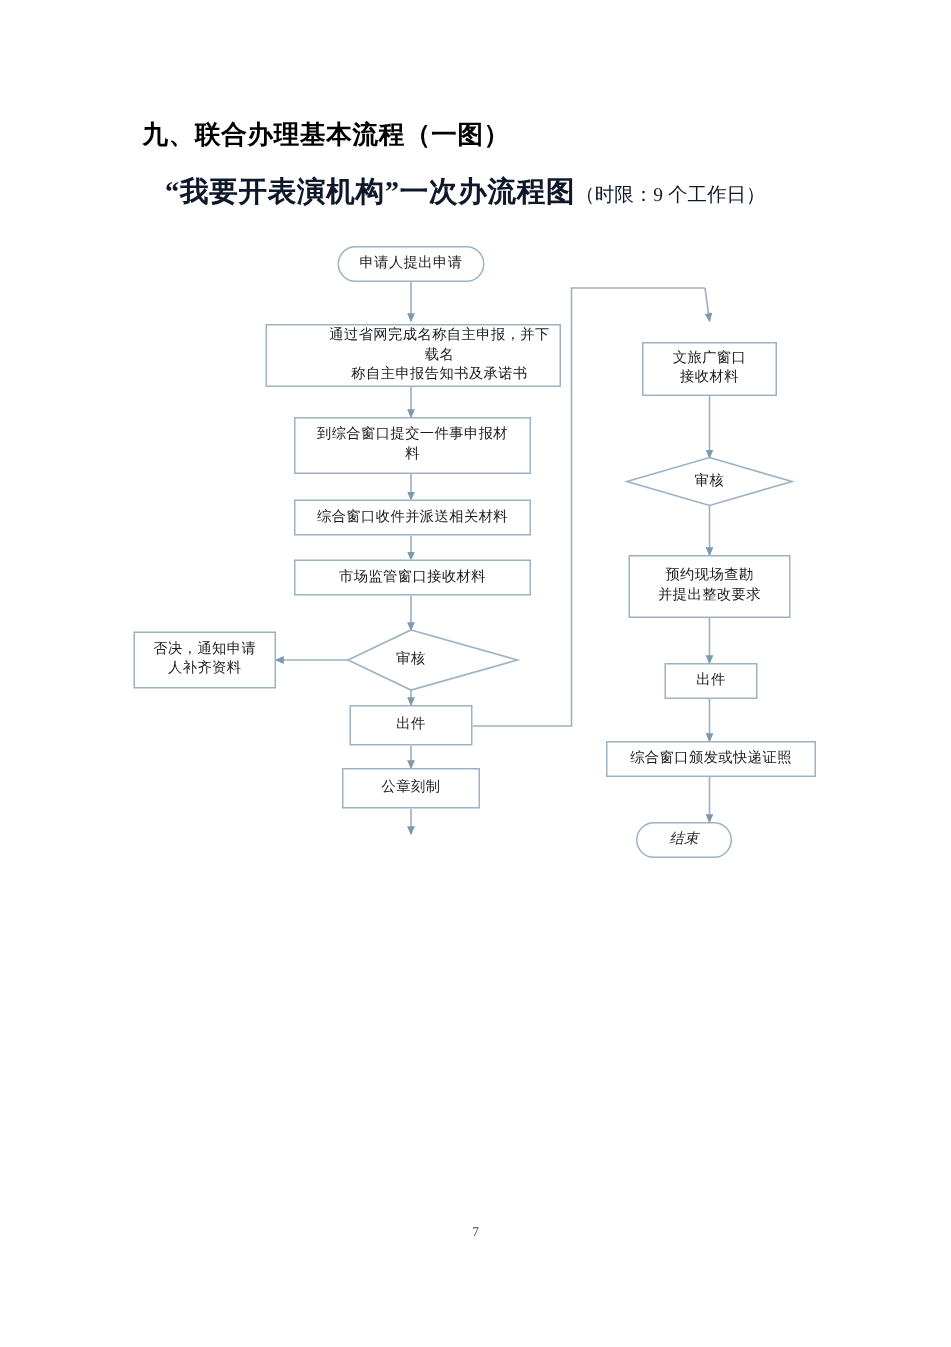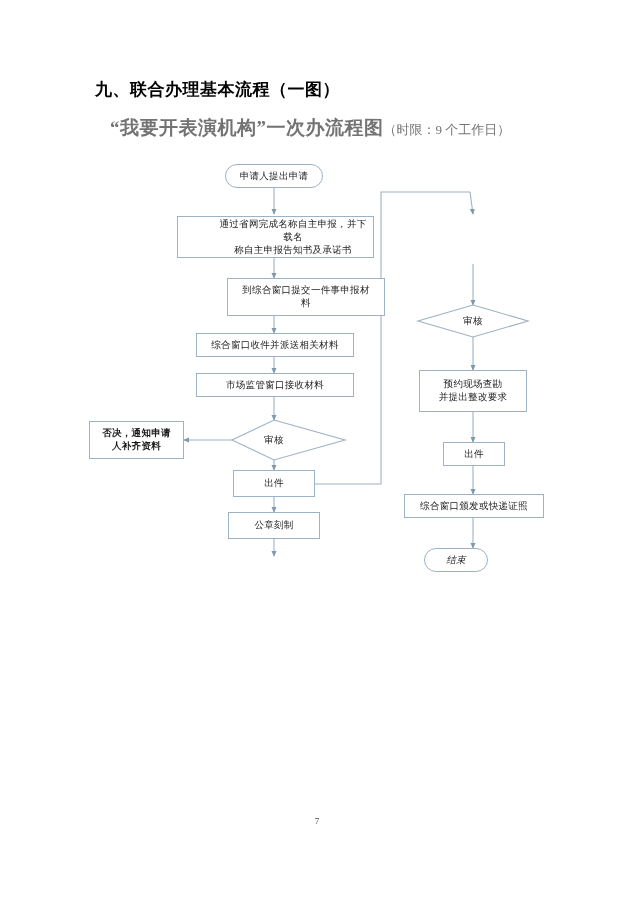--- a/index.html
+++ b/index.html
@@ -30,21 +30,21 @@
     color: #000000;
     white-space: nowrap;
   }
   .heading-2 {
     position: absolute;
     left: 110px;
     top: 115px;
     font-size: 19px;
     font-weight: bold;
     letter-spacing: 0.5px;
-    color: #737373;
+    color: #0f172a;
     white-space: nowrap;
   }
   .heading-2 .suffix {
     font-size: 13px;
     font-weight: normal;
     letter-spacing: 0;
   }
 
   
   #flow {
@@ -167,51 +167,55 @@
 
     <div class="node rounded" style="left:225px; top:164px; width:98px; height:24px;">
       <span class="txt">申请人提出申请</span>
     </div>
 
     <div class="node" style="left:177px; top:216px; width:197px; height:42px;padding-left:38px;">
       <span class="txt">通过省网完成名称自主申报，并下载名
 称自主申报告知书及承诺书</span>
     </div>
 
-    <div class="node" style="left:196px; top:278px; width:158px; height:38px;margin-left:31px;">
+    <div class="node" style="left:196px; top:278px; width:158px; height:38px;">
       <span class="txt">到综合窗口提交一件事申报材
 料</span>
     </div>
 
     <div class="node" style="left:196px; top:333px; width:158px; height:24px;">
       <span class="txt">综合窗口收件并派送相关材料</span>
     </div>
 
     <div class="node" style="left:196px; top:373px; width:158px; height:24px;">
       <span class="txt">市场监管窗口接收材料</span>
     </div>
 
     <div class="diamond-label" style="left:232px; top:430px; width:84px; height:20px;">
       <span>审核</span>
     </div>
 
-    <div class="node" style="left:89px; top:421px; width:95px; height:38px;font-weight:bold;">
+    <div class="node" style="left:89px; top:421px; width:95px; height:38px;">
       <span class="txt">否决，通知申请
 人补齐资料</span>
     </div>
 
     <div class="node" style="left:233px; top:470px; width:82px; height:27px;">
       <span class="txt">出件</span>
     </div>
 
     <div class="node" style="left:228px; top:512px; width:92px; height:27px;">
       <span class="txt">公章刻制</span>
     </div>
 
 
+    <div class="node" style="left:428px; top:228px; width:90px; height:36px;">
+      <span class="txt">文旅广窗口
+接收材料</span>
+    </div>
 
     <div class="diamond-label" style="left:436px; top:311px; width:74px; height:20px;">
       <span>审核</span>
     </div>
 
     <div class="node" style="left:419px; top:370px; width:108px; height:42px;text-align:center;">
       <span class="txt">预约现场查勘
 并提出整改要求</span>
     </div>
 

